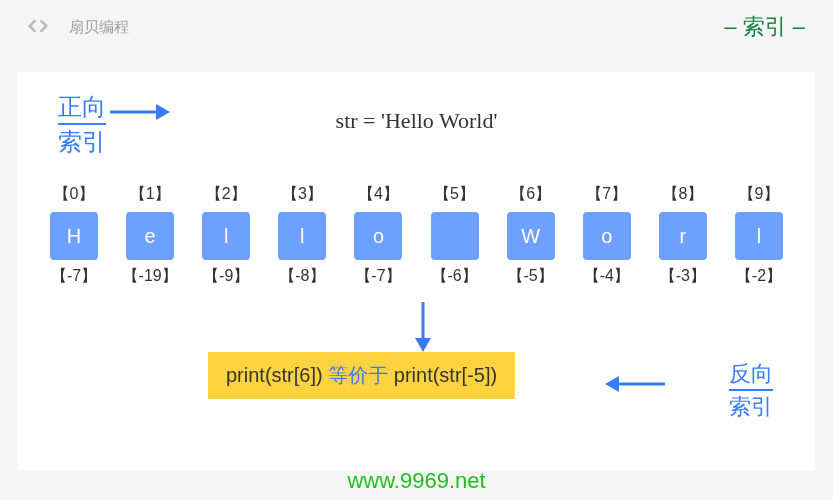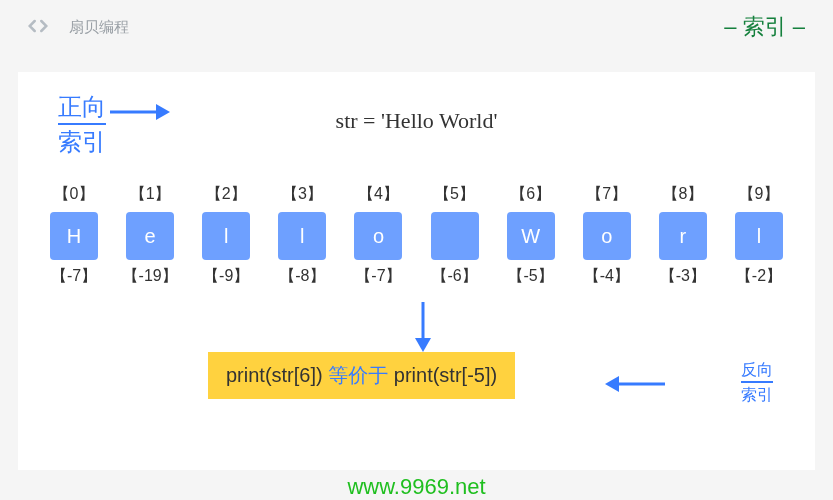--- a/index.html
+++ b/index.html
@@ -34,24 +34,24 @@
     border-radius: 4px;
   }
   .down-arrow { position: absolute; left: 395px; top: 230px; }
   .highlight {
     position: absolute; left: 190px; top: 280px;
     background: #ffd23f; padding: 10px 18px;
     font-size: 20px; color: #333;
   }
   .highlight .blue { color: #377bff; }
   .bwd-arrow { position: absolute; right: 150px; top: 302px; }
-  .bwd-label { position: absolute; right: 42px; top: 288px; color: #377bff; font-size: 16px; text-align: center; line-height: 1.3; }
+  .bwd-label { position: absolute; right: 42px; top: 288px; color: #377bff; font-size: 22px; text-align: center; line-height: 1.3; }
   .bwd-label .l2 { border-top: 2px solid #377bff; padding-top: 2px; }
   .watermark {
-    position: absolute; left: 0; right: 0; bottom: 0;
+    position: absolute; left: 0; right: 0; bottom: 6px;
     text-align: center; color: #1fbf1f; font-size: 22px;
     font-family: Arial, sans-serif;
   }
 </style>
 </head>
 <body>
 
 <div class="header">
   <div class="brand">
     <span class="brand-icon">

